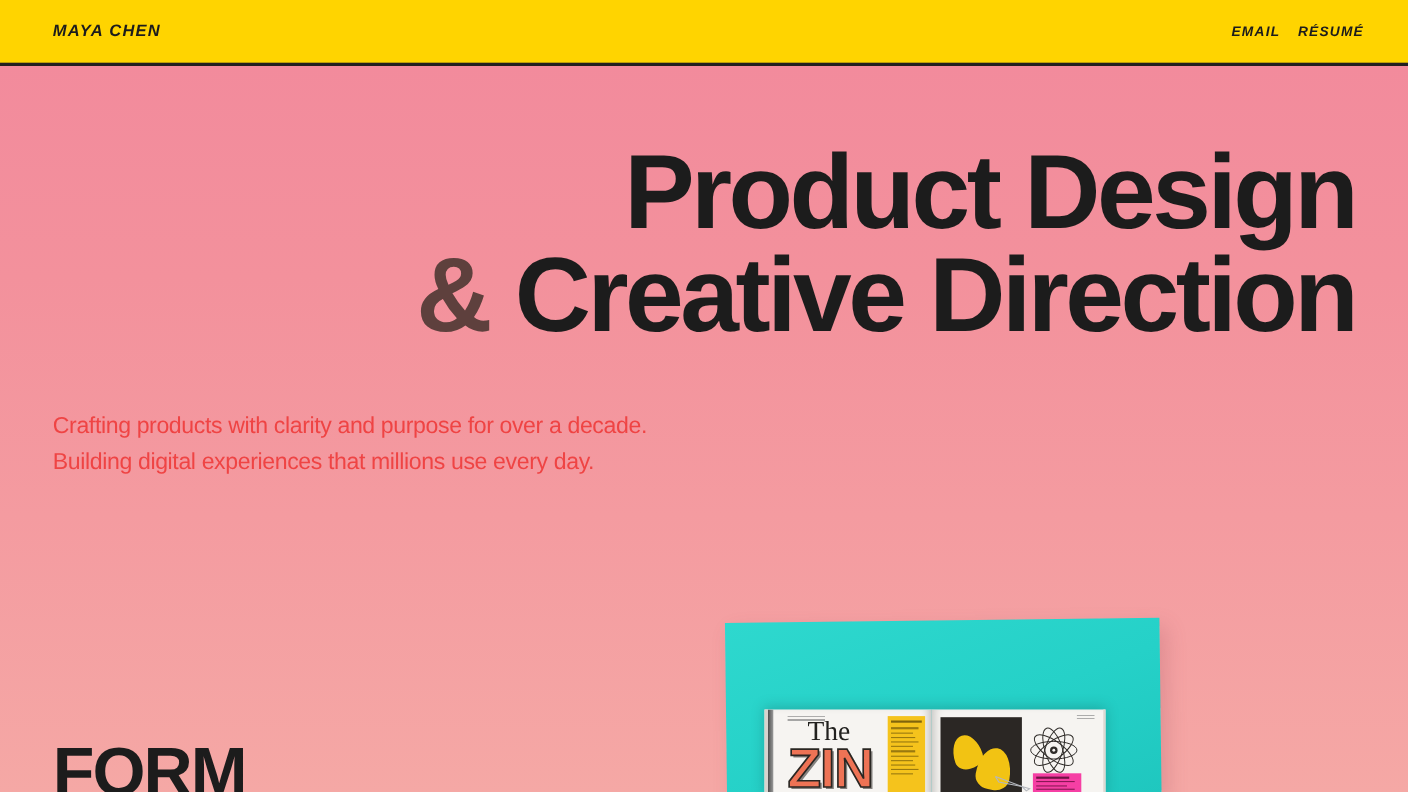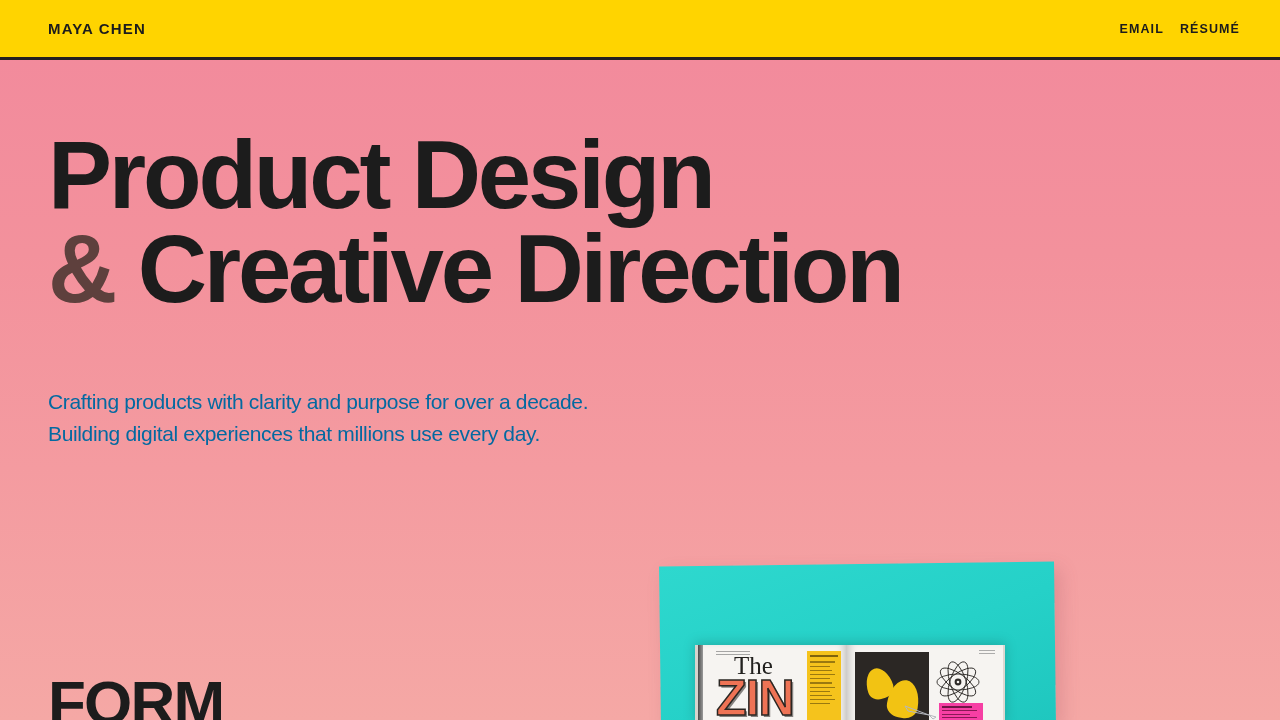--- a/index.html
+++ b/index.html
@@ -22,20 +22,21 @@
     top: 0; left: 0;
     width: 1280px;
     height: 60px;
     background: #FFD400;
     border-bottom: 3px solid #231f20;
     display: flex;
     align-items: center;
     justify-content: space-between;
     padding: 0 40px 0 48px;
     z-index: 20;
+    font-style: italic;
   }
 
   .brand {
     font-size: 15px;
     font-weight: bold;
     letter-spacing: 1.15px;
     color: #1c1c1c;
     text-transform: uppercase;
     white-space: nowrap;
   }
@@ -66,33 +67,34 @@
     z-index: 10;
   }
 
   .hero-title {
     font-size: 96px;
     font-weight: bold;
     line-height: 0.98;
     letter-spacing: -3.2px;
     color: #1c1c1c;
     white-space: nowrap;
+    text-align: right;
   }
 
   .hero-title .amp {
     color: #4a3530;
     opacity: 0.88;
   }
 
   .hero-sub {
-    margin-top: 70px;
+    margin-top: 56px;
     font-size: 21px;
     line-height: 1.52;
     letter-spacing: -0.35px;
-    color: #0369a1;
+    color: #ef4444;
     white-space: nowrap;
   }
 
   
   .section-word {
     position: absolute;
     left: 48px;
     top: 672px;
     font-size: 62px;
     font-weight: bold;

